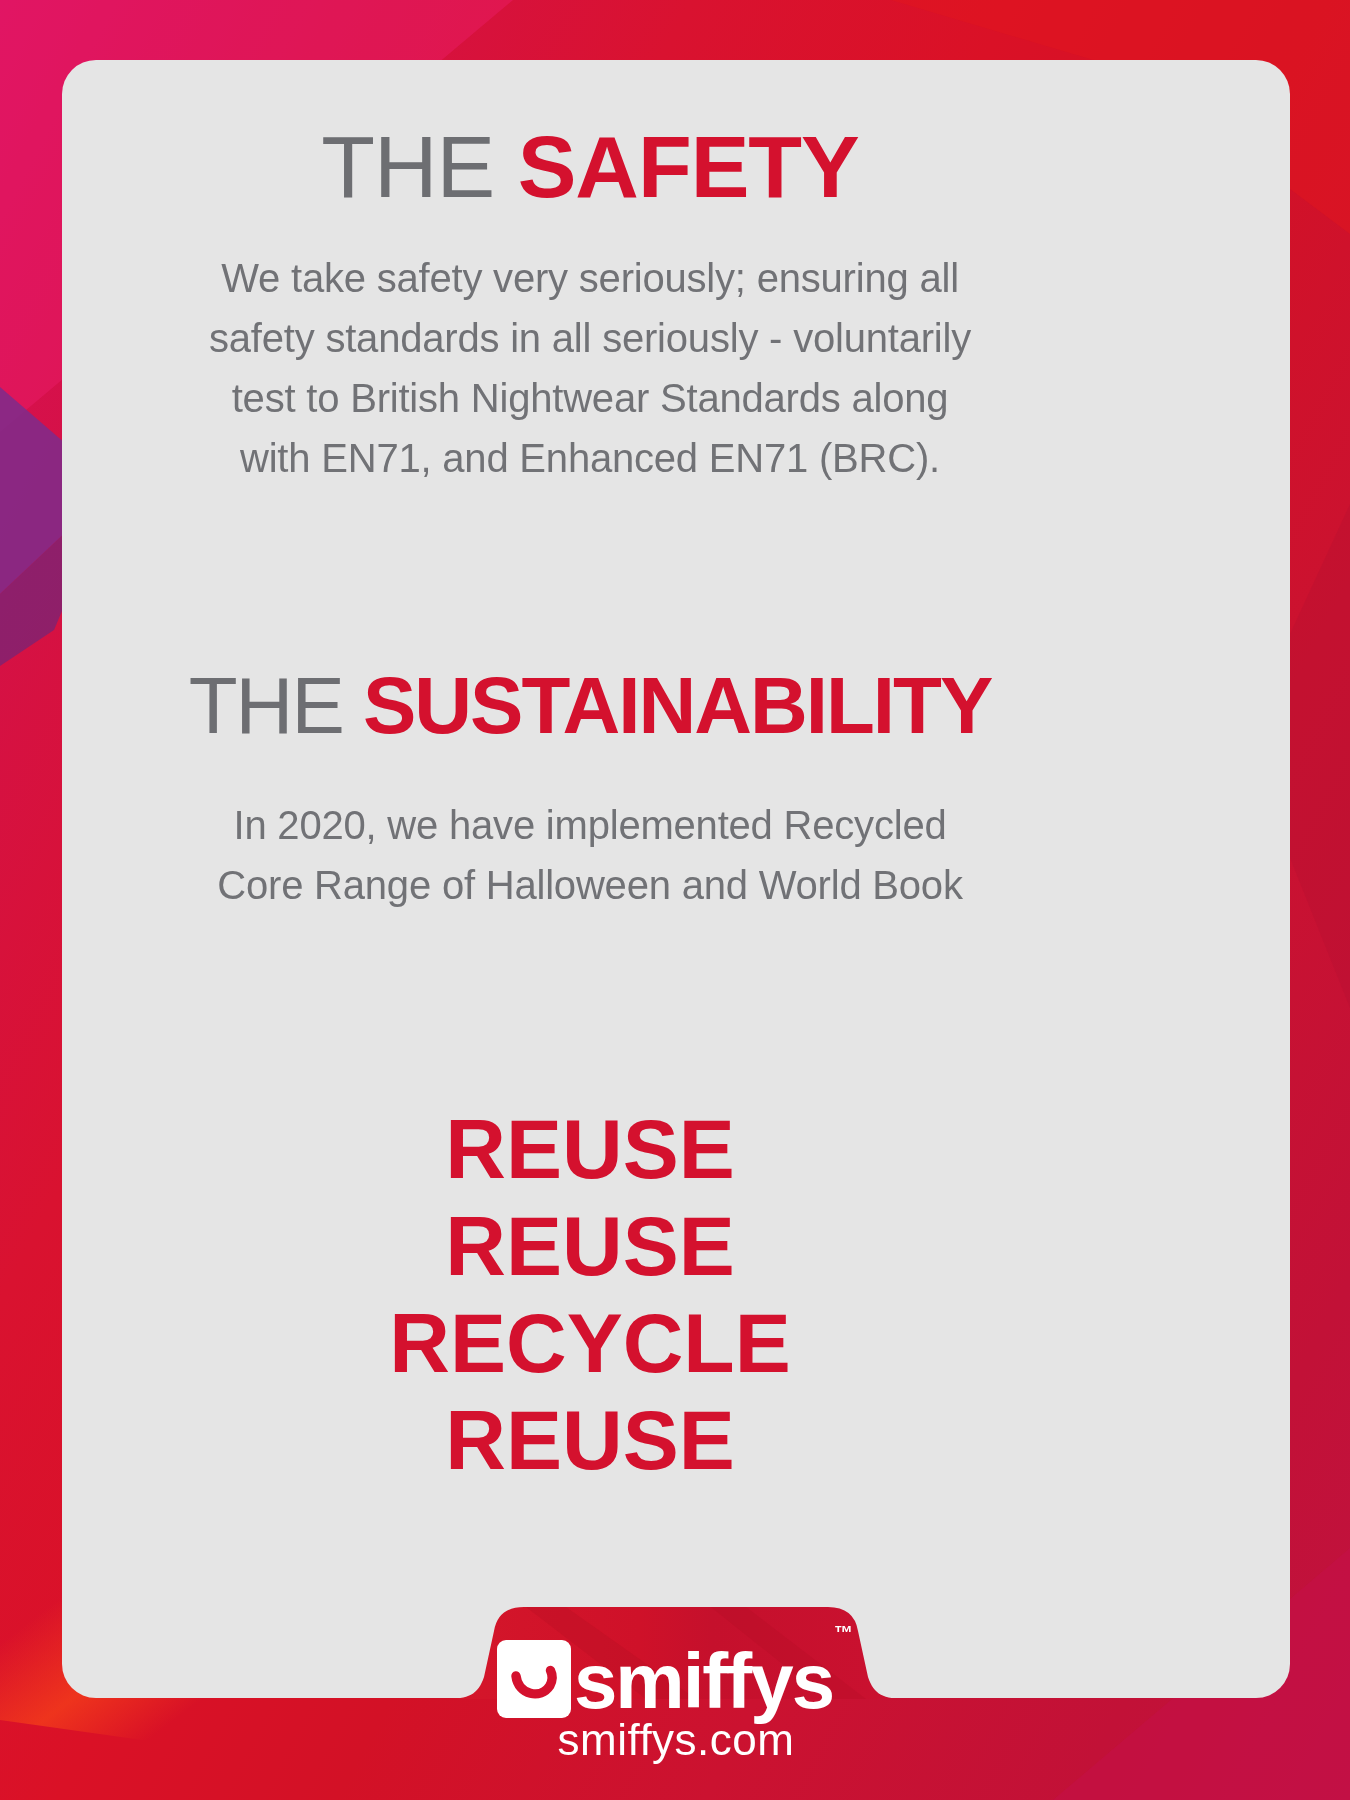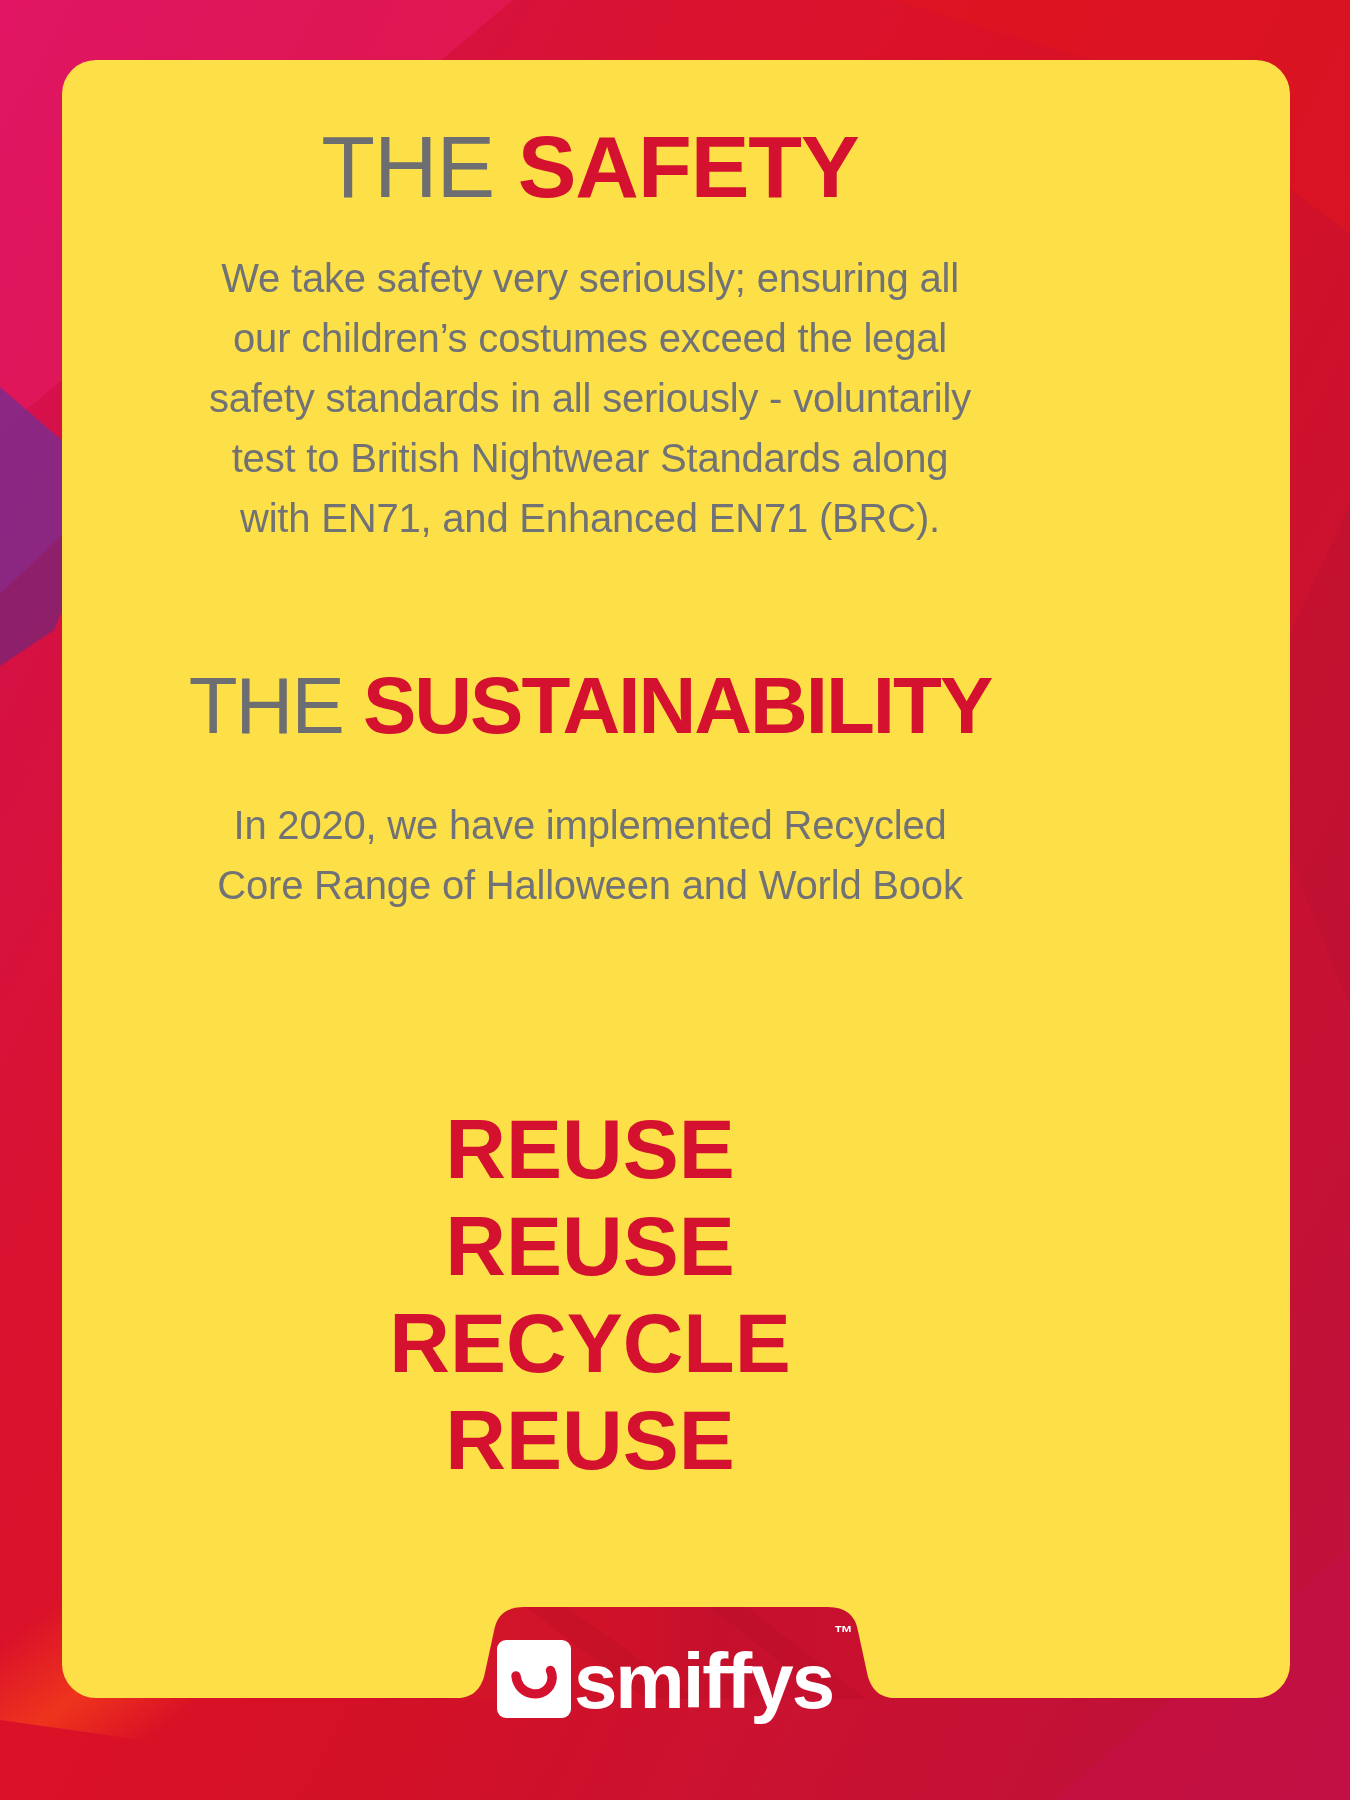--- a/index.html
+++ b/index.html
@@ -43,21 +43,21 @@
   }
   .streak{
     position:absolute;left:-60px;top:1540px;width:420px;height:200px;
     background:linear-gradient(135deg, rgba(255,80,20,0) 30%, rgba(255,80,20,.55) 50%, rgba(255,80,20,0) 68%);
     transform:rotate(8deg);
     pointer-events:none;
   }
   
   .card{
     position:absolute;left:62px;top:60px;width:1228px;height:1638px;
-    background:#fde047;border-radius:34px;z-index:1;
+    background:#e5e5e5;border-radius:34px;z-index:1;
   }
   .col{
     position:absolute;left:83px;width:890px;text-align:center;white-space:nowrap;
   }
   .h1{top:63px;font-size:88px;line-height:1;letter-spacing:-1px;}
   .h2{top:606px;font-size:80px;line-height:1;letter-spacing:-2px;}
   .the{color:#6d6e72;font-weight:400;}
   .emph{color:#d4112e;font-weight:700;}
   .para{
     font-size:40px;line-height:60px;color:#717276;letter-spacing:-0.2px;
@@ -109,21 +109,20 @@
 </div>
 
 <div class="card">
 
   <div class="col h1">
     <span class="the">THE </span><span class="emph">SAFETY</span>
   </div>
 
   <div class="col para para1">
     <div>We take safety very seriously; ensuring all</div>
-    <div>our children’s costumes exceed the legal</div>
     <div>safety standards in all seriously - voluntarily</div>
     <div>test to British Nightwear Standards along</div>
     <div>with EN71, and Enhanced EN71 (BRC).</div>
   </div>
 
   <div class="col h2">
     <span class="the">THE </span><span class="emph">SUSTAINABILITY</span>
   </div>
 
   <div class="col para para2">
@@ -163,13 +162,14 @@
   <div class="logo-row">
     <div class="smile-box">
       <svg width="58" height="58" viewBox="0 0 74 74">
         <path d="M14,33 C17,58 46,63 57,46 C61,39 61,32 58,26" fill="none" stroke="#d4112e" stroke-width="12" stroke-linecap="round"></path>
       </svg>
     </div>
     <div class="wordmark">smiffys</div>
     <div class="tm">™</div>
   </div>
 
+  <div class="site-url">smiffys.com</div>
 </div>
 
 </body></html>

